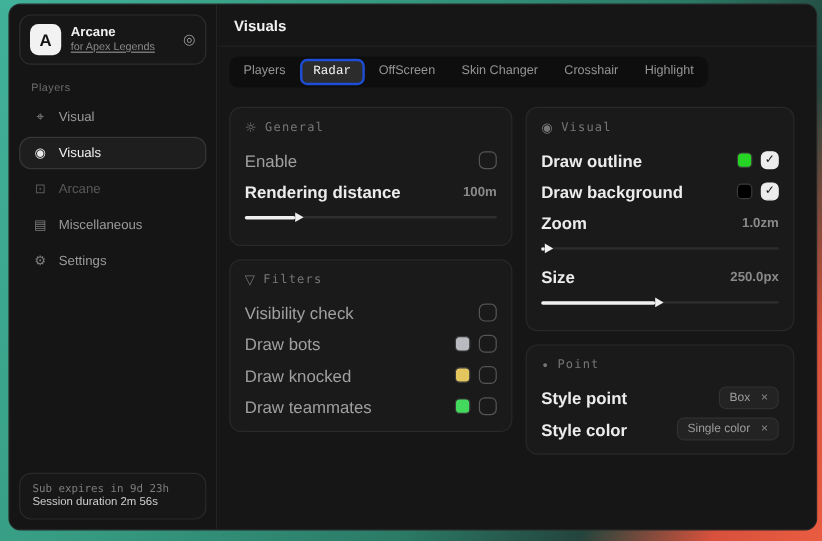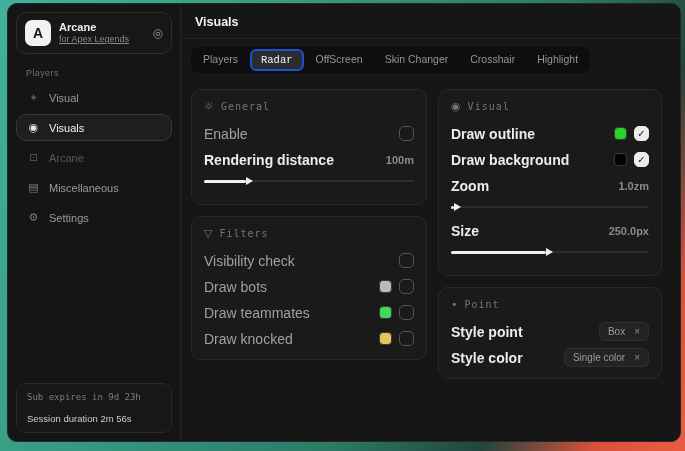--- a/index.html
+++ b/index.html
@@ -29,21 +29,21 @@
   .nav { display:flex; flex-direction:column; gap:3px; }
   .nav-item { display:flex; align-items:center; gap:9px; padding:6px 10px; border-radius:10px;
     border:1px solid transparent; font-size:11px; color:#9b9b9b; cursor:pointer; height:27px; }
   .nav-item .nicon { font-size:11px; color:#7c7c7c; width:13px; text-align:center; font-family:"DejaVu Sans", sans-serif; }
   .nav-item.selected { background:#1e1e1e; border-color:#373737; color:#f2f2f2; }
   .nav-item.selected .nicon { color:#e8e8e8; }
   .nav-item.dim, .nav-item.dim .nicon { color:#595959; }
   .side-footer {
     margin-top:auto; border:1px solid #2a2a2a; border-radius:10px; padding:8px 10px; background:#171717;
   }
-  .foot1 { font-family:"DejaVu Sans Mono", monospace; font-size:9px; color:#7d7d7d; margin-bottom:11px; }
+  .foot1 { font-family:"DejaVu Sans Mono", monospace; font-size:9px; color:#7d7d7d; margin-bottom:0; }
   .foot2 { font-size:9.5px; color:#cfcfcf; }
   
   .main { flex:1; display:flex; flex-direction:column; background:#161616; }
   .main-header { padding:11px 14px 9px; border-bottom:1px solid #222222; }
   .page-title { font-size:12.5px; font-weight:bold; color:#f2f2f2; }
   .tabs-row { padding:8px 10px 4px; }
   .tabs { display:inline-flex; background:#0e0e0e; border-radius:8px; padding:2px; gap:2px; }
   .tab { font-size:10.5px; color:#959595; padding:4px 10px; border-radius:6px; cursor:pointer; white-space:nowrap; }
   .tab.selected { background:#2c2c2c; color:#f5f5f5; border:2px solid #1d4ed8; padding:3px 9px;font-family:Liberation Mono, monospace; }
   .content { display:flex; gap:11px; padding:12px 20px 12px 10px; align-items:flex-start; }
@@ -167,30 +167,30 @@
             <span class="checkbox"></span>
           </div>
           <div class="row">
             <span class="lbl">Draw bots</span>
             <span class="controls">
               <span class="swatch" style="background: rgb(185, 185, 192);"></span>
               <span class="checkbox"></span>
             </span>
           </div>
           <div class="row">
+            <span class="lbl">Draw knocked</span>
+            <span class="controls">
+              <span class="swatch" style="background: rgb(227, 199, 94);"></span>
+              <span class="checkbox"></span>
+            </span>
+          </div>
+          <div class="row">
             <span class="lbl">Draw teammates</span>
             <span class="controls">
               <span class="swatch" style="background: rgb(67, 217, 93);"></span>
-              <span class="checkbox"></span>
-            </span>
-          </div>
-          <div class="row">
-            <span class="lbl">Draw knocked</span>
-            <span class="controls">
-              <span class="swatch" style="background: rgb(227, 199, 94);"></span>
               <span class="checkbox"></span>
             </span>
           </div>
         </div>
       </div>
 
       <div class="col col-right">
 
         <div class="panel">
           <div class="panel-head">

